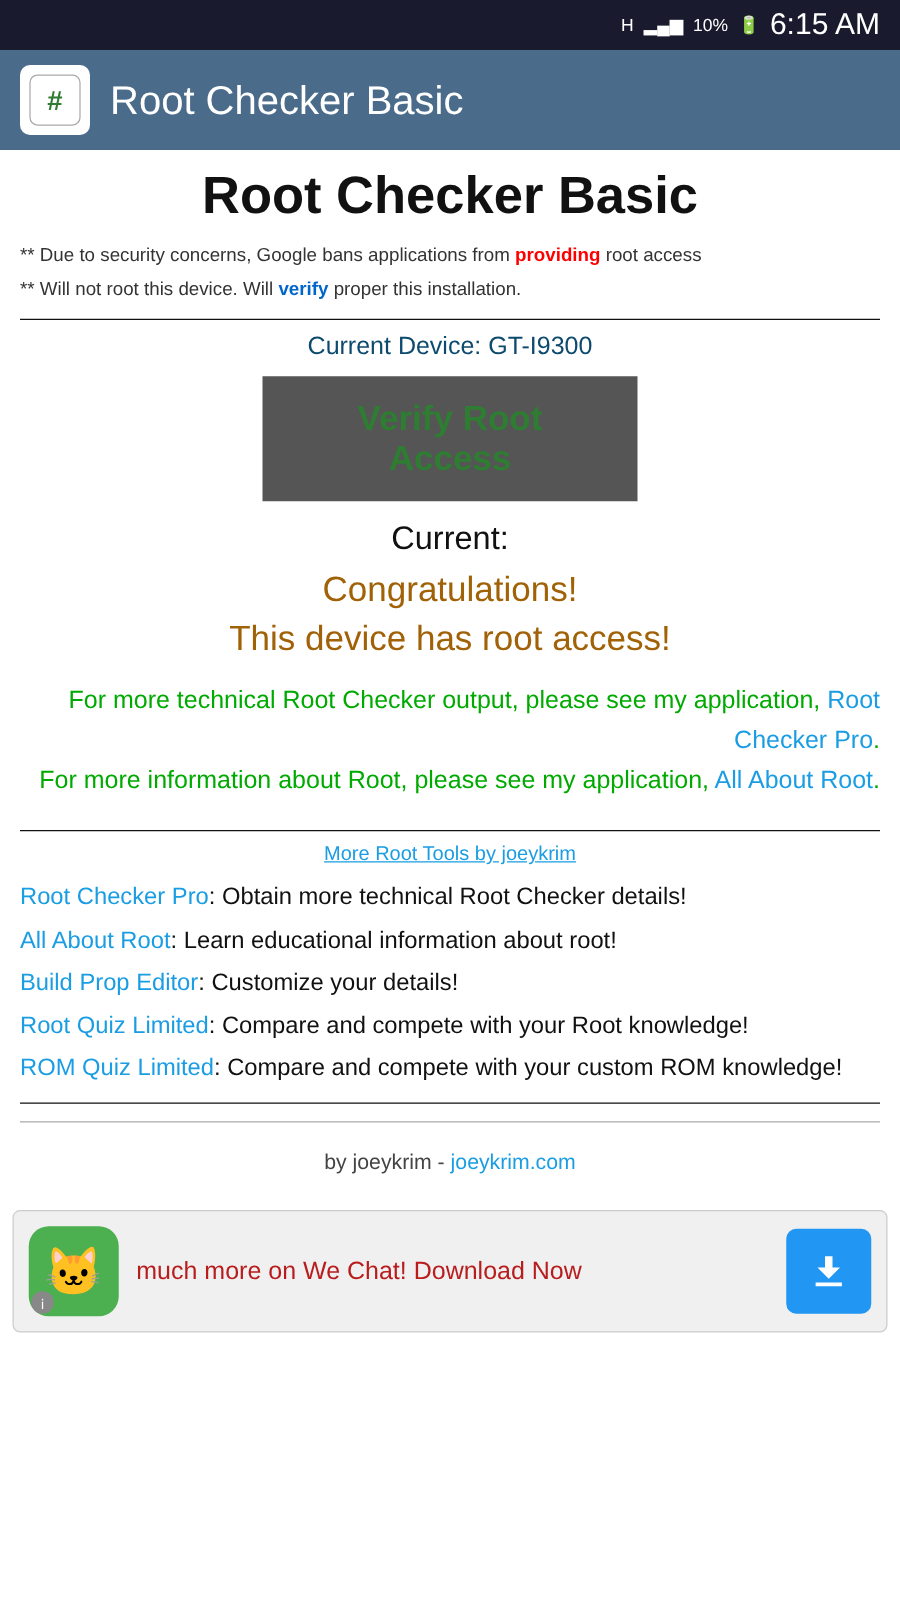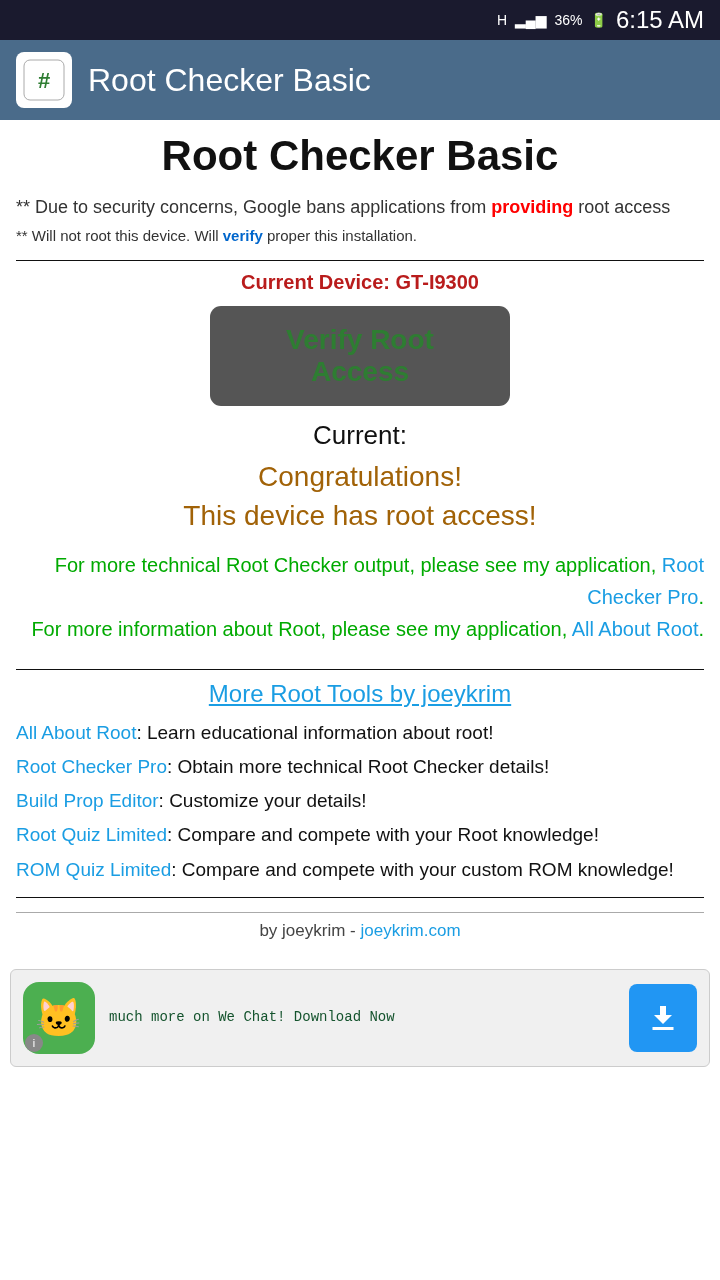--- a/index.html
+++ b/index.html
@@ -70,21 +70,21 @@
 
     #page-heading {
       text-align: center;
       font-size: 42px;
       font-weight: bold;
       color: #111;
       margin-bottom: 14px;
     }
 
     #security-notice {
-      font-size: 18px;
+      font-size: 15px;
       color: #333;
       margin-bottom: 4px;
       line-height: 1.5;
     }
     #security-notice .highlight-red {
       color: red;
       font-weight: bold;
     }
     #security-notice-2 {
       font-size: 15px;
@@ -100,34 +100,34 @@
 
     .divider {
       border: none;
       border-top: 1.5px solid #111;
       margin: 8px 0;
     }
 
     #device-label {
       text-align: center;
       font-size: 20px;
-      font-weight: bold;
-      color: #b91c1c;
+      font-weight: normal;
+      color: #0c4a6e;
       margin: 10px 0;
     }
 
     #verify-button {
       display: block;
       margin: 12px auto;
       background: #555;
       color: #2e7d32;
       font-size: 28px;
       font-weight: bold;
       border: none;
-      border-radius: 11px;
+      border-radius: 0;
       padding: 18px 50px;
       cursor: pointer;
       width: 300px;
       text-align: center;
     }
 
     #results-label {
       text-align: center;
       font-size: 26px;
       color: #111;
@@ -155,21 +155,21 @@
     }
 
     .divider2 {
       border: none;
       border-top: 1.5px solid #111;
       margin: 10px 0;
     }
 
     #more-tools-heading {
       text-align: center;
-      font-size: 24px;
+      font-size: 16px;
       color: #1a9de3;
       text-decoration: underline;
       margin: 8px 0;
     }
 
     #tools-list {
       font-size: 19px;
       color: #111;
       line-height: 1.8;
     }
@@ -177,21 +177,21 @@
       color: #1a9de3;
       text-decoration: none;
     }
 
     #footer {
       text-align: center;
       font-size: 17px;
       color: #444;
       margin: 14px 0 8px;
       border-top: 1.5px solid #aaa;
-      padding-top: 8px;
+      padding-top: 22px;
     }
     #footer a {
       color: #1a9de3;
       text-decoration: none;
     }
 
     
     #ad-banner {
       background: #f0f0f0;
       border: 1px solid #ccc;
@@ -224,24 +224,23 @@
       width: 18px;
       height: 18px;
       display: flex;
       align-items: center;
       justify-content: center;
       font-size: 11px;
       color: white;
     }
     #ad-text {
       flex: 1;
-      font-size: 14px;
-      color: #14532d;
+      font-size: 20px;
+      color: #b91c1c;
       line-height: 1.4;
-      font-family: Liberation Mono, monospace;
     }
     #ad-download-btn {
       background: #2196F3;
       border: none;
       border-radius: 8px;
       width: 68px;
       height: 68px;
       display: flex;
       align-items: center;
       justify-content: center;
@@ -253,21 +252,21 @@
       width: 36px;
       height: 36px;
     }
   </style>
 </head>
 <body>
 
 <div id="status-bar">
   <span class="status-icon">H</span>
   <span class="status-icon">▂▄▆</span>
-  <span id="battery-text">36%</span>
+  <span id="battery-text">10%</span>
   <span class="status-icon">🔋</span>
   <span id="status-time">6:15 AM</span>
 </div>
 
 <div id="app-bar">
   <div id="app-icon">
     <svg width="44" height="44" viewBox="0 0 44 44">
       <rect x="2" y="2" width="40" height="40" rx="6" fill="white" stroke="#aaa" stroke-width="1"></rect>
       <text x="22" y="30" text-anchor="middle" font-size="22" fill="#2e7d32" font-weight="bold">#</text>
     </svg>
@@ -302,22 +301,22 @@
   <div id="more-info-text">
     <span>For more technical Root Checker output, please see my application, </span><a href="#" class="link-blue">Root Checker Pro</a><span>.</span><br>
     <span>For more information about Root, please see my application, </span><a href="#" class="link-blue">All About Root</a><span>.</span>
   </div>
 
   <hr class="divider2">
 
   <div id="more-tools-heading">More Root Tools by joeykrim</div>
 
   <div id="tools-list">
-  <p><a href="#">All About Root</a><span>: Learn educational information about root!</span></p>
-      <p><a href="#">Root Checker Pro</a><span>: Obtain more technical Root Checker details!</span></p>
+  <p><a href="#">Root Checker Pro</a><span>: Obtain more technical Root Checker details!</span></p>
+      <p><a href="#">All About Root</a><span>: Learn educational information about root!</span></p>
       <p><a href="#">Build Prop Editor</a><span>: Customize your details!</span></p>
       <p><a href="#">Root Quiz Limited</a><span>: Compare and compete with your Root knowledge!</span></p>
       <p><a href="#">ROM Quiz Limited</a><span>: Compare and compete with your custom ROM knowledge!</span></p>
     </div>
 
   <hr class="divider2">
 
   <div id="footer">
     <span>by joeykrim - </span><a href="#">joeykrim.com</a>
   </div>

